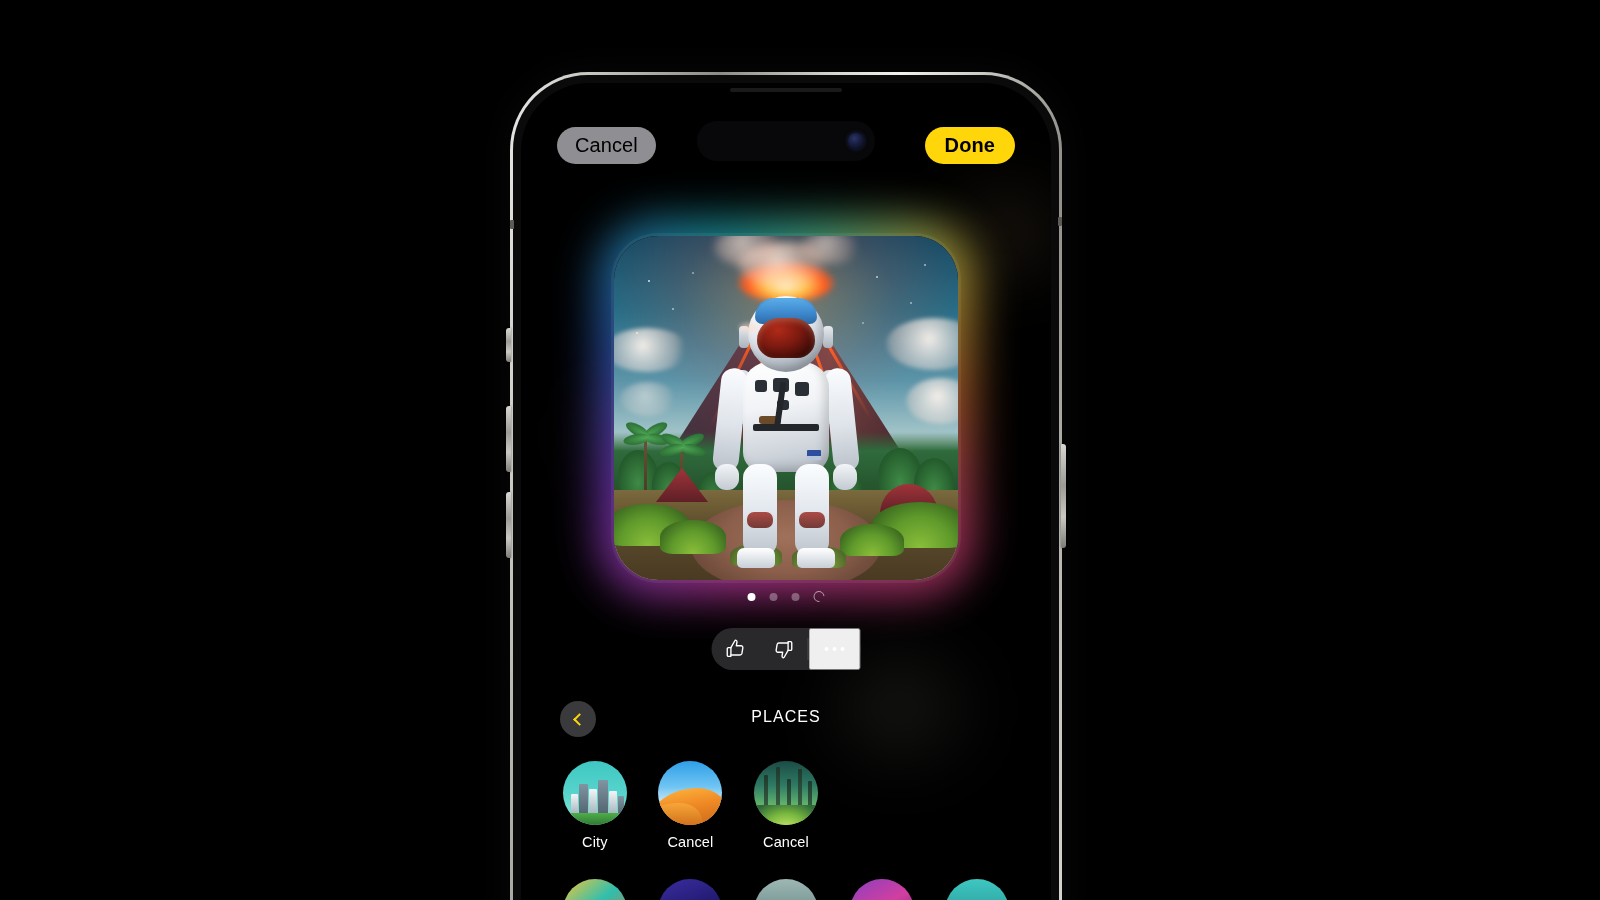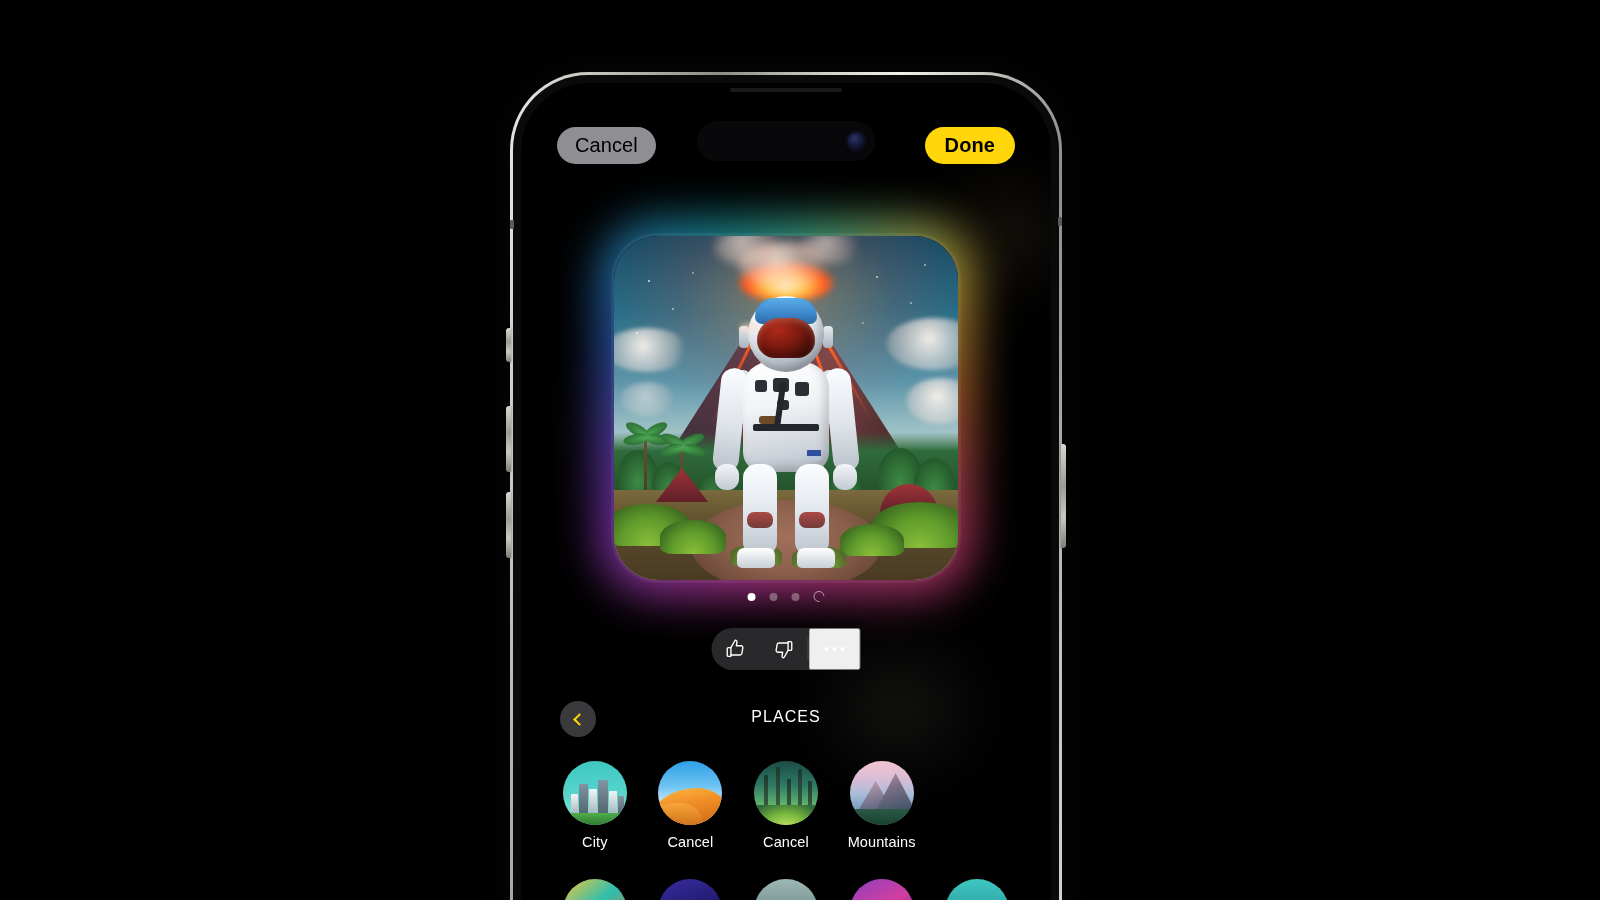--- a/index.html
+++ b/index.html
@@ -768,29 +768,20 @@
                 <div class="trunk" style="left:22px; height:52px;"></div>
                 <div class="trunk" style="left:33px; height:40px;"></div>
                 <div class="trunk" style="left:44px; height:50px;"></div>
                 <div class="trunk" style="left:54px; height:38px;"></div>
                 <div class="forest-floor"></div>
               </div>
               <div class="thumb-label">Cancel</div>
             </div>
 
 
-            <div class="cell">
-              <div class="thumb">
-                <div class="t-sky mt-sky"></div>
-                <div class="peak back" style="left:6px;  width:40px; height:34px;"></div>
-                <div class="peak" style="left:24px; width:44px; height:42px;"></div>
-                <div class="mt-forest"></div>
-              </div>
-              <div class="thumb-label">Mountains</div>
-            </div>
 
           </div>
 
           <div class="grid-row2">
             <div class="cell2">
                 <div class="thumb2" style="background: linear-gradient(140deg, rgb(245, 197, 58) 0%, rgb(47, 191, 174) 45%, rgb(224, 106, 44) 100%);"></div>
               </div>
             <div class="cell2">
                 <div class="thumb2" style="background: linear-gradient(160deg, rgb(58, 46, 160) 0%, rgb(29, 21, 102) 60%, rgb(13, 9, 51) 100%);"></div>
               </div>

